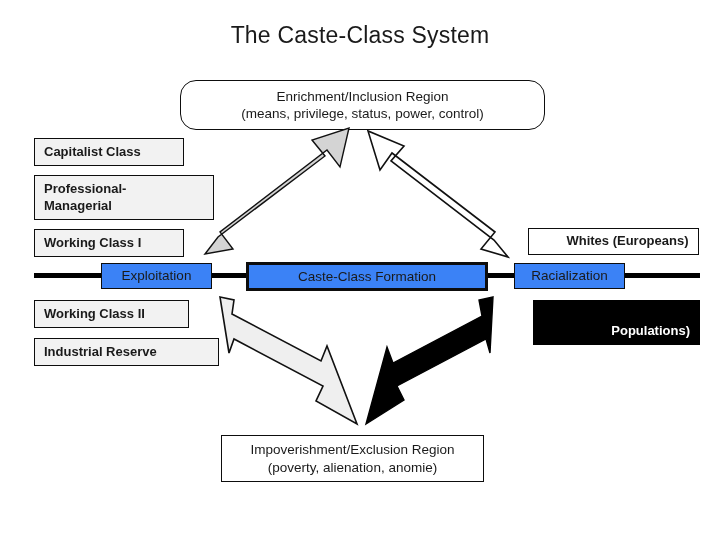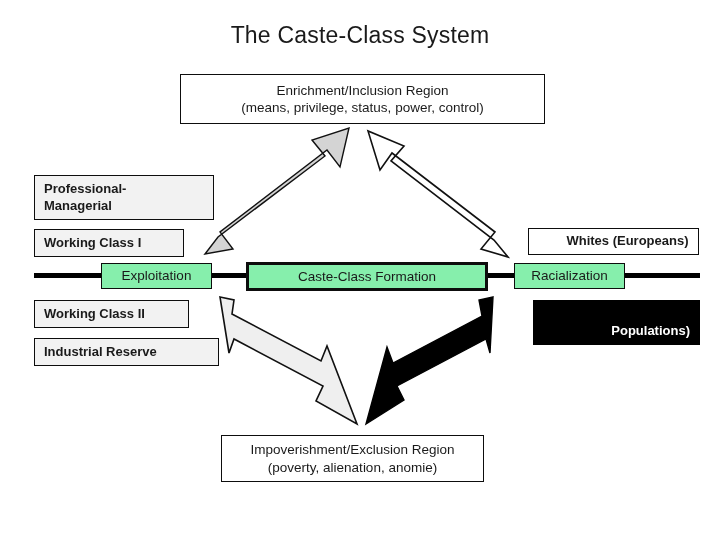--- a/index.html
+++ b/index.html
@@ -79,21 +79,21 @@
     justify-content: flex-end;
     padding-right: 10px;
   }
   .racebox.inverted .txt {
     text-align: right;
   }
 
   
   .node {
     font-size: 13.5px;
-    background: #86efac;
+    background: #3b82f6;
     z-index: 4;
   }
   .node.emphasis {
     border-width: 3px;
   }
 
   
   #spine {
     position: absolute;
     background: #000000;
@@ -122,27 +122,30 @@
 
     <polygon fill="#d4d4d4" stroke="#111111" stroke-width="1.4" stroke-linejoin="miter" points="205,254 218,237 325,156 312,140 349,128 340,167 327,150 220,232 233,249"></polygon>
 
     <polygon fill="#ffffff" stroke="#111111" stroke-width="1.6" stroke-linejoin="miter" points="508,257 494,240 391,161 404,146 368,131 380,170 392,153 495,232 481,249"></polygon>
 
     <polygon fill="#efefef" stroke="#111111" stroke-width="1.6" stroke-linejoin="miter" points="220,297 234,300 232,314 321,361 327,346 357,424 316,401 323,386 234,339 229,353"></polygon>
 
     <polygon fill="#000000" stroke="#000000" stroke-width="1.4" stroke-linejoin="miter" points="493,297 479,300 482,316 393,363 387,347 366,424 404,400 397,386 486,339 490,353"></polygon>
   </svg>
 
-  <div class="box region" id="top-region" style="left:180px; top:74px; width:365px; height:50px;">
+  <div class="box region" id="top-region" style="left:180px; top:80px; width:365px; height:50px;border-radius:16px;">
     <span class="txt">
       <span>Enrichment/Inclusion Region</span><br>
       <span>(means, privilege, status, power, control)</span>
     </span>
   </div>
 
+  <div class="box classbox" style="left:34px; top:138px; width:150px; height:28px;">
+    <span class="txt">Capitalist Class</span>
+  </div>
 
   <div class="box classbox" style="left:34px; top:175px; width:180px; height:45px;">
     <span class="txt">
       <span>Professional-</span><br>
       <span>Managerial</span>
     </span>
   </div>
 
   <div class="box classbox" style="left:34px; top:229px; width:150px; height:28px;">
     <span class="txt">Working Class I</span>

